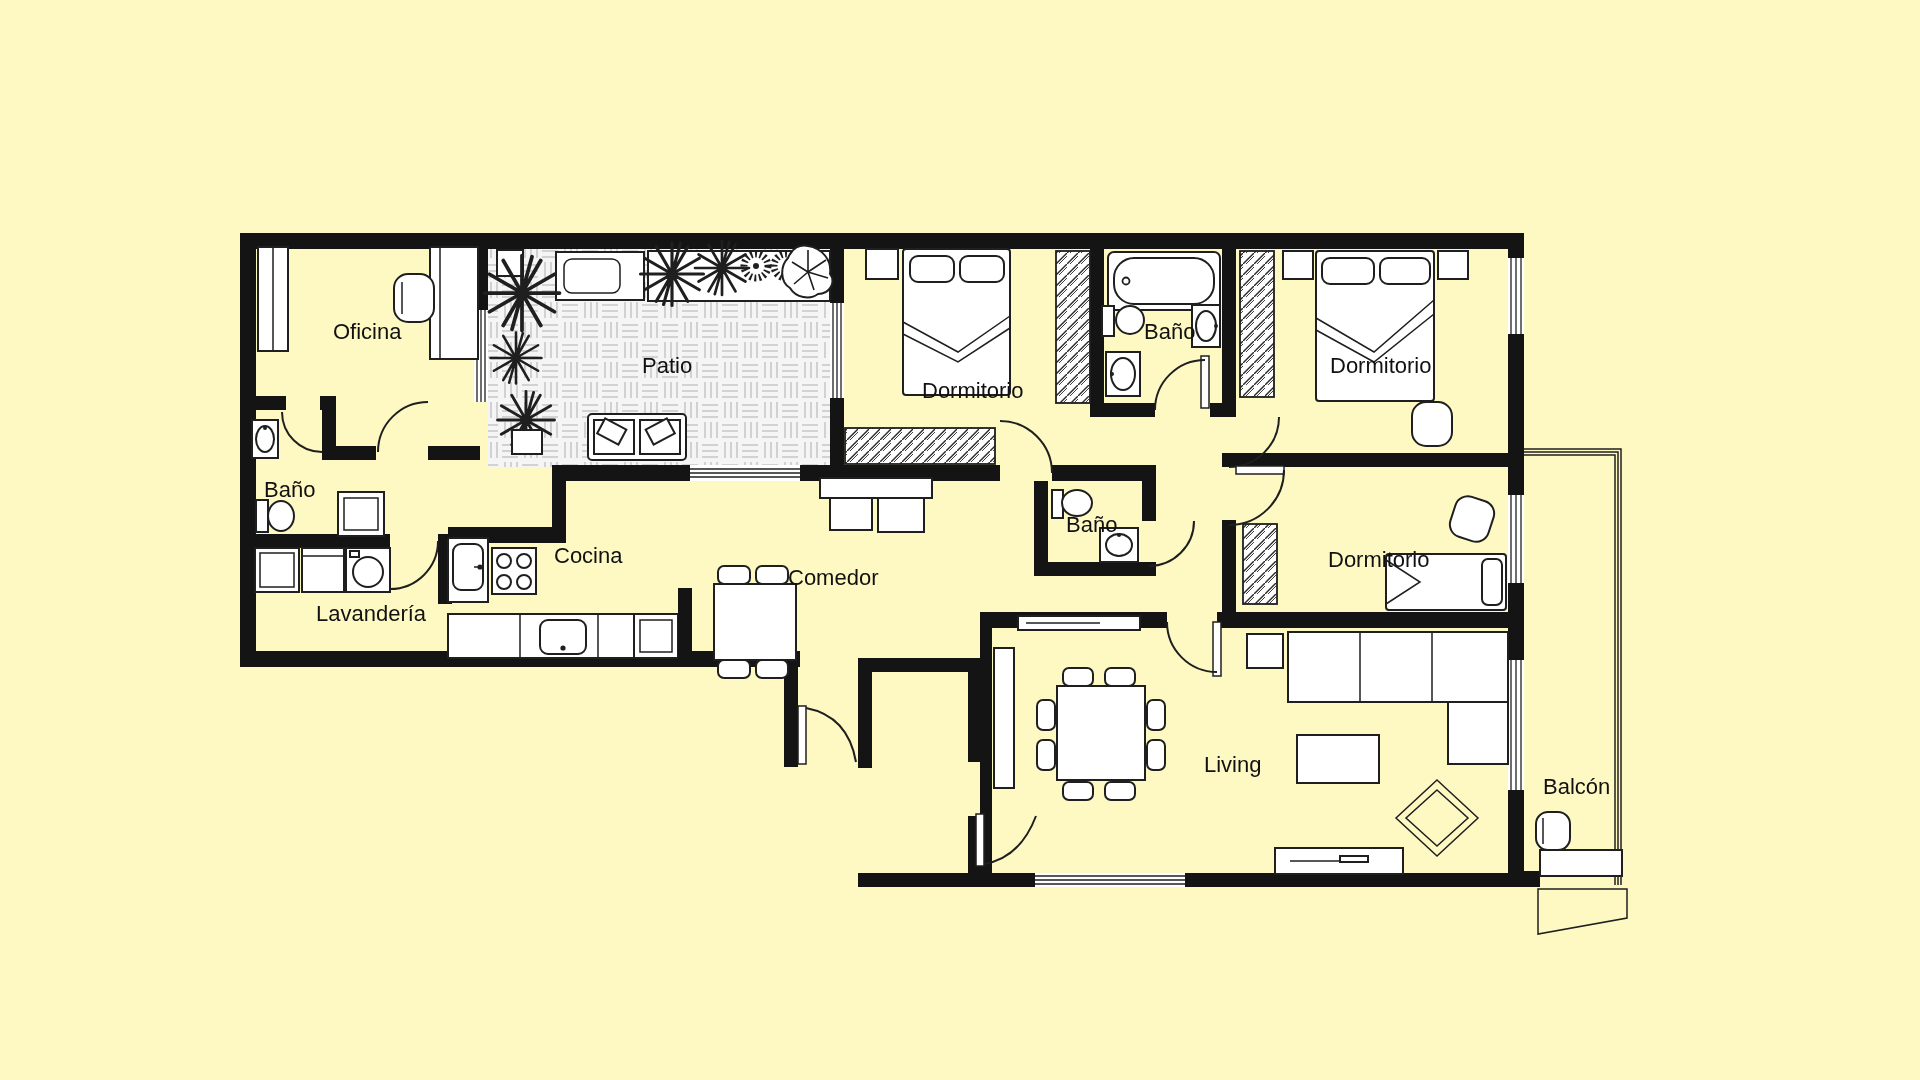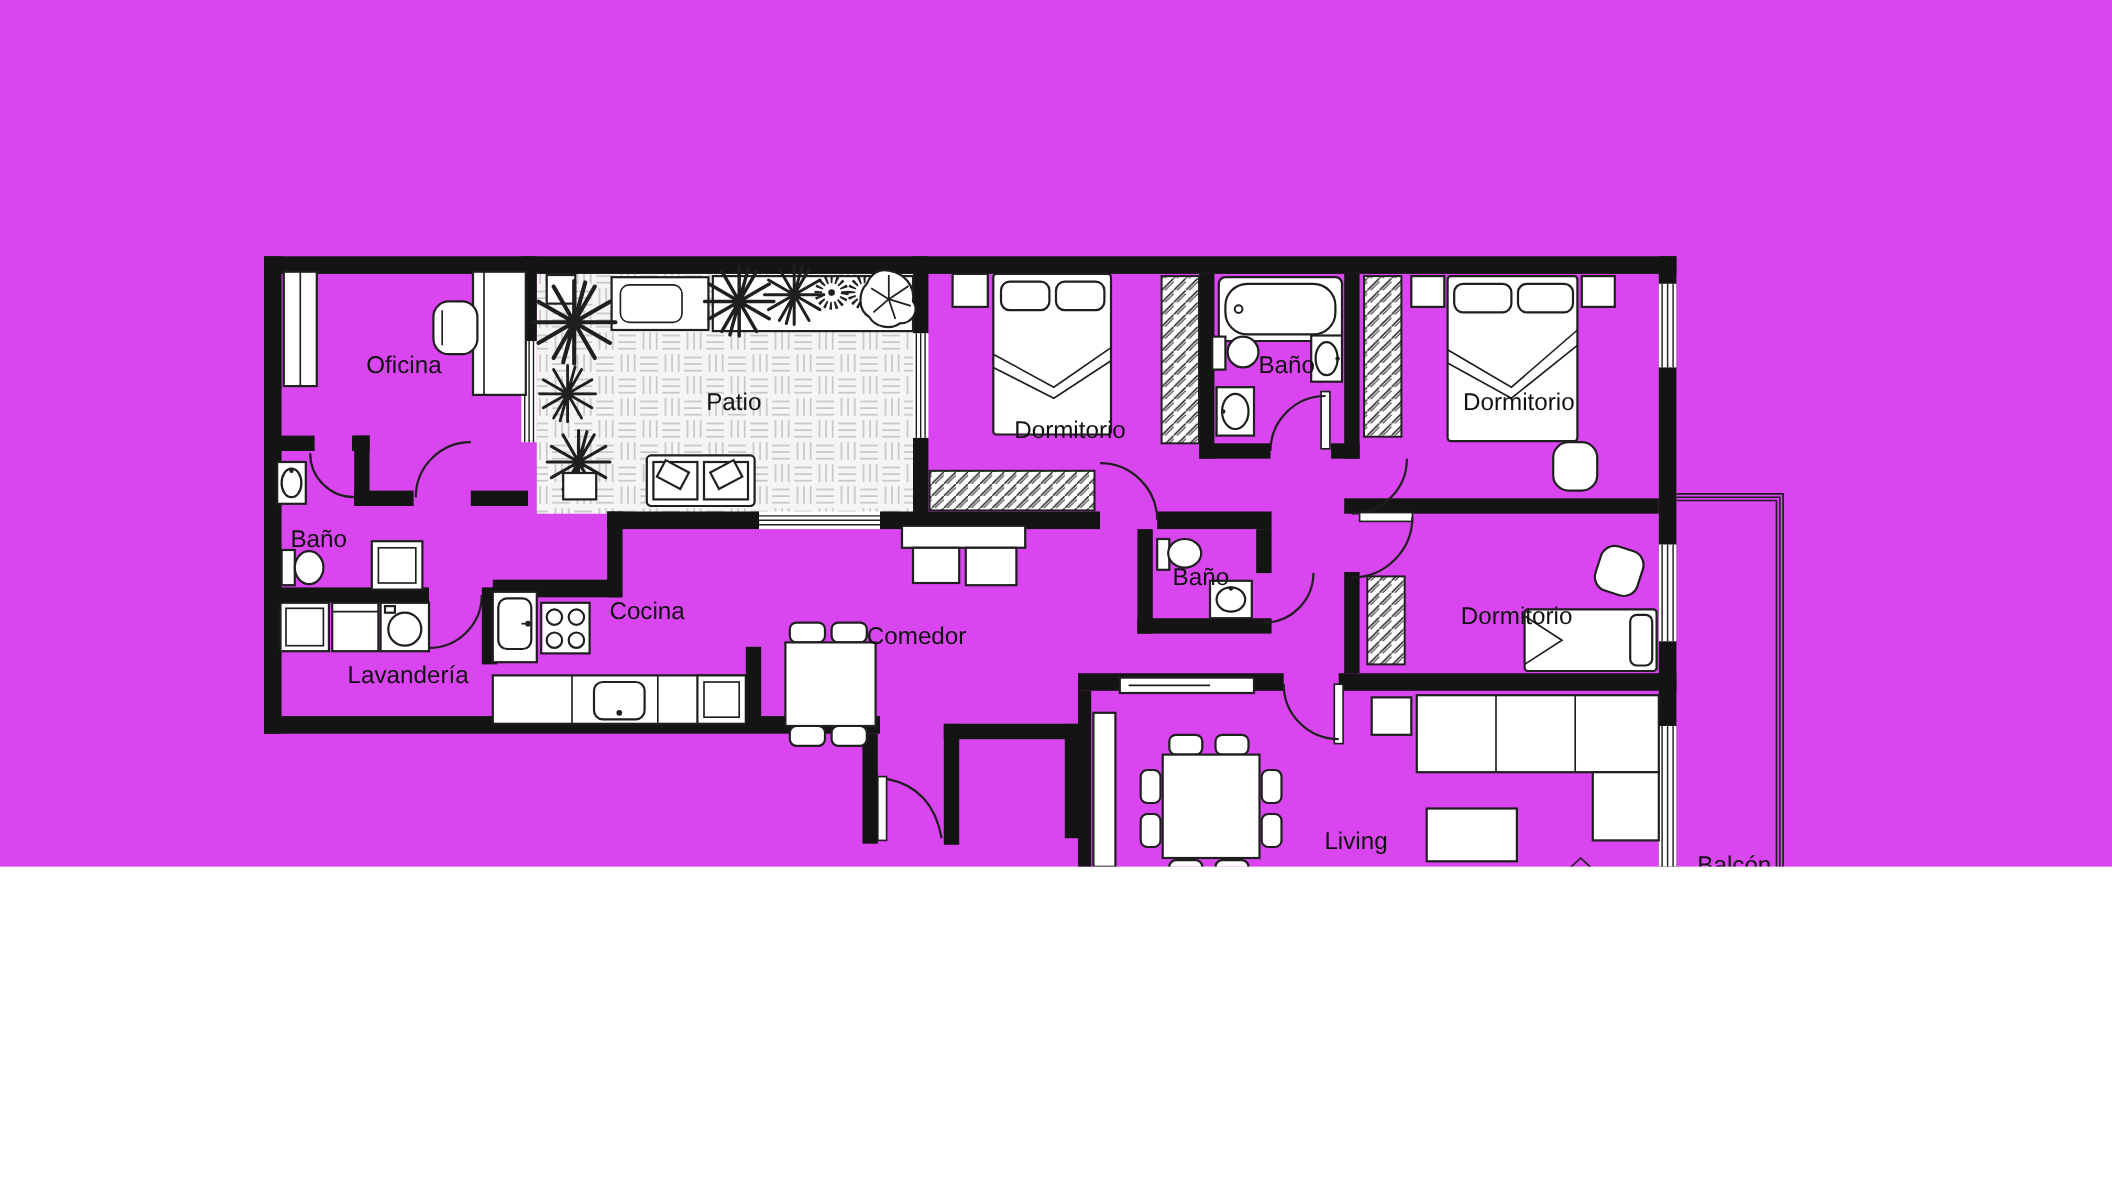--- a/index.html
+++ b/index.html
@@ -1,16 +1,16 @@
 <!DOCTYPE html>
 <html><head>
 <meta charset="utf-8">
 <style>
   html,body{margin:0;padding:0;background:#ffffff;}
-  .page{position:relative;width:1920px;height:788px;background:#d946ef;overflow:hidden;
+  .page{position:relative;width:1920px;height:1080px;background:#fef9c3;overflow:hidden;
         font-family:"Liberation Sans", sans-serif;text-decoration:underline;}
   svg{position:absolute;left:0;top:0;}
   .wall{fill:#141414;stroke:none;}
   .furn{fill:#ffffff;stroke:#1f1f1f;stroke-width:2;}
   .thin{fill:none;stroke:#1f1f1f;stroke-width:1.5;}
   .arc{fill:none;stroke:#1f1f1f;stroke-width:2;}
   .leaf{fill:#ffffff;stroke:#1f1f1f;stroke-width:1.5;}
   .winbox{fill:#ffffff;stroke:none;}
   .winline{stroke:#1f1f1f;stroke-width:1.3;fill:none;}
   .room-label{font-family:"Liberation Sans", sans-serif;font-size:22px;fill:#111111;}

